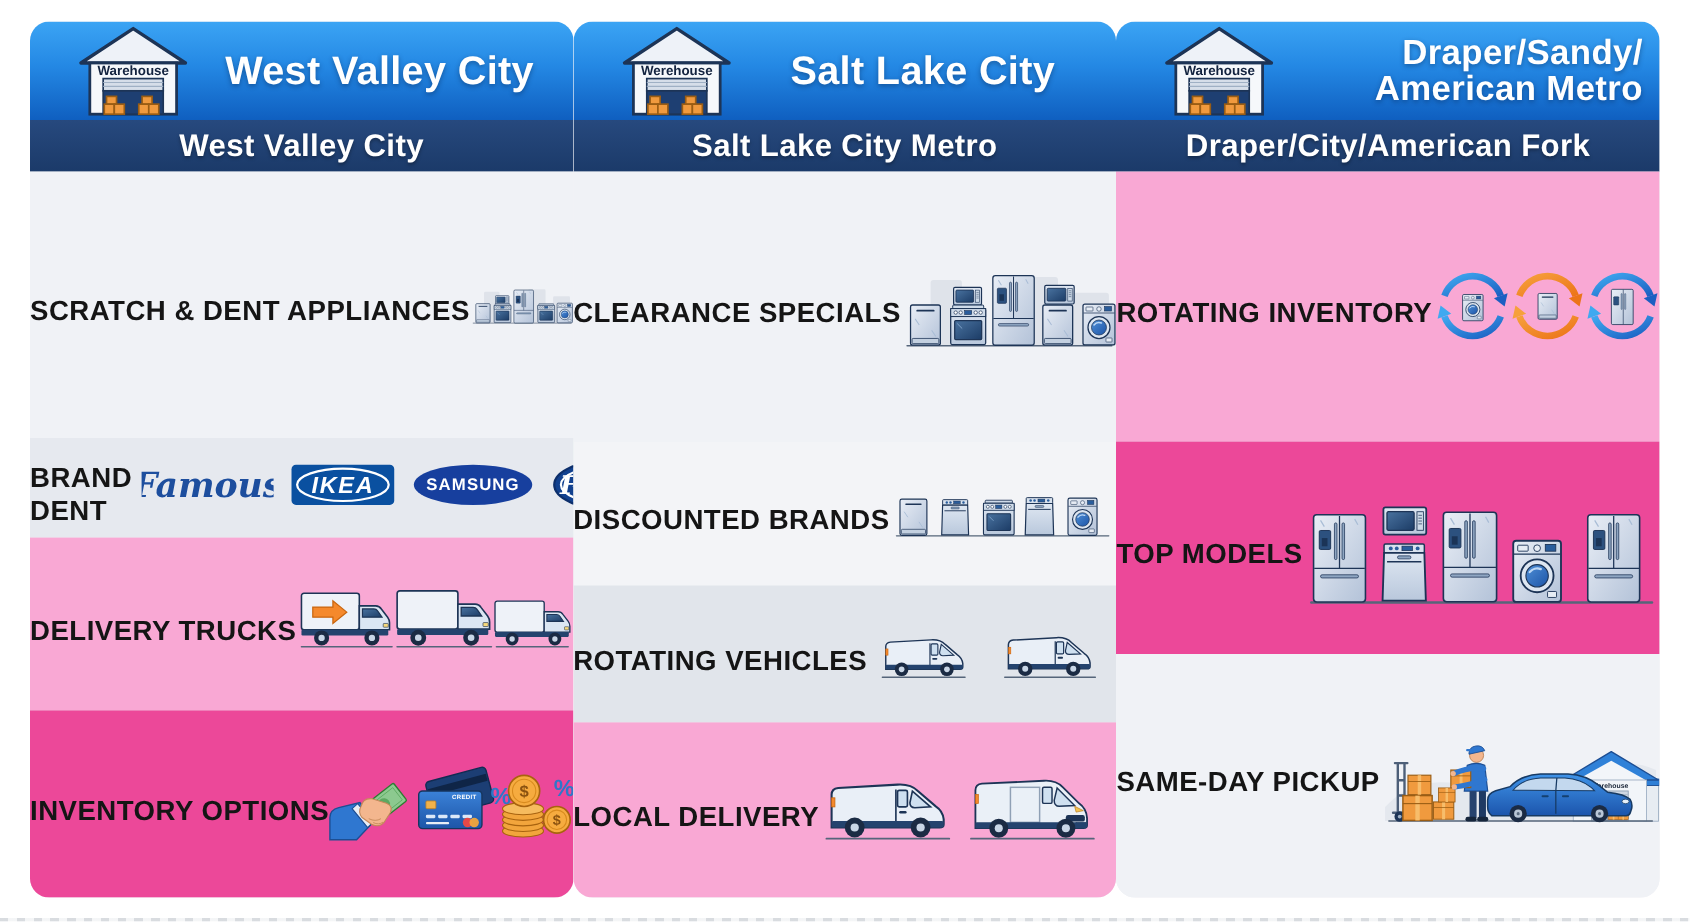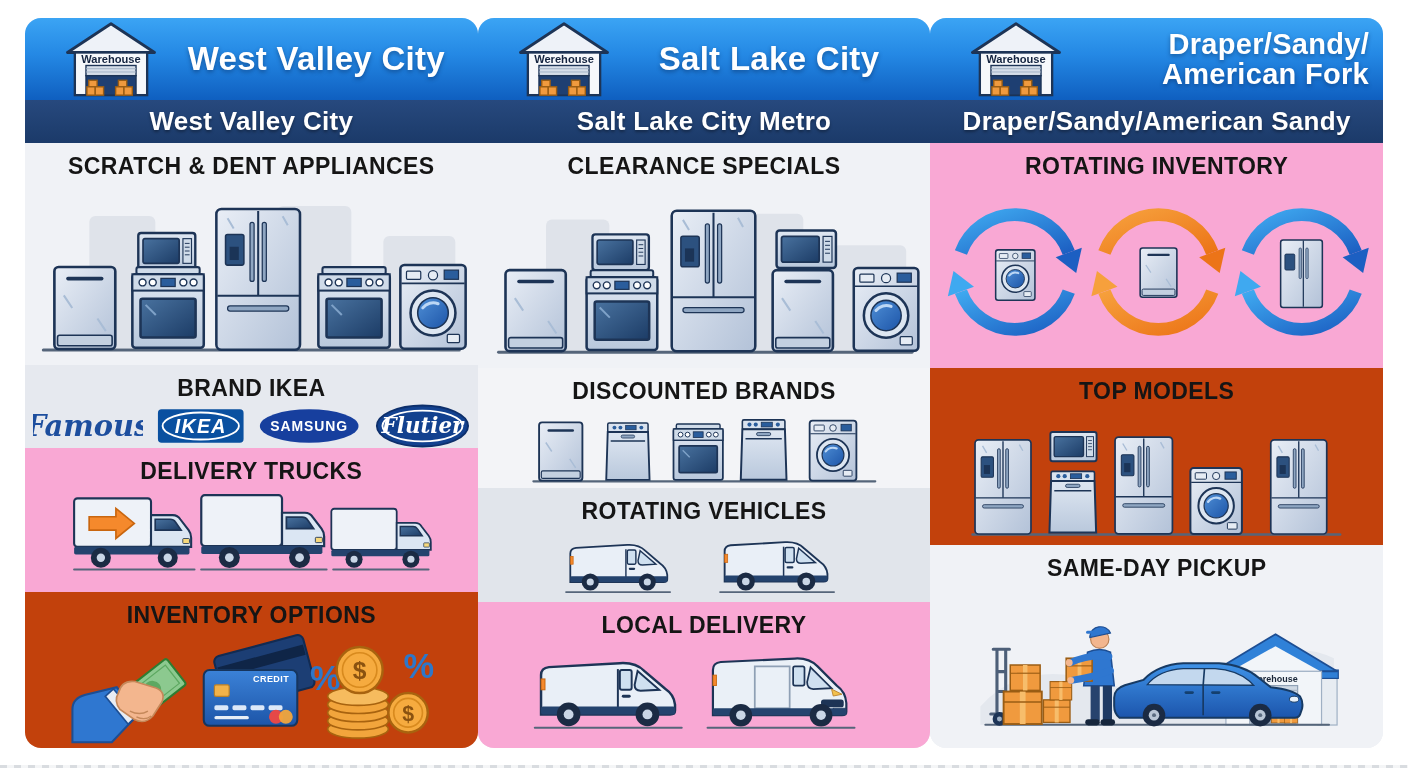--- a/index.html
+++ b/index.html
@@ -7,25 +7,25 @@
 body{width:1408px;height:768px;background:#ffffff;font-family:"Liberation Sans",sans-serif;overflow:hidden;position:relative}
 .board{display:flex;padding:18px 25px 0 25px}
 .card{flex:1;height:730px;border-radius:16px;overflow:hidden;display:flex;flex-direction:column;background:#eef0f4}
 .card-header{height:82px;flex:0 0 82px;background:linear-gradient(180deg,#3ba4f4 0%,#2488e4 45%,#0f5fc0 100%);display:flex;align-items:center;padding:0 14px 0 36px;gap:8px}
 .wh-icon{width:100px;height:76px;flex:0 0 100px}
 .wh-icon svg{width:100%;height:100%;display:block}
 .htitle{flex:1;text-align:center;color:#fff;font-weight:700;font-size:33px;line-height:1.05;margin:0;text-shadow:0 2px 4px rgba(6,36,80,.45);letter-spacing:.3px}
 .htitle.two-line{font-size:29px;text-align:right;padding-left:26px}
 .htitle span{display:block}
 .band{height:43px;flex:0 0 43px;background:linear-gradient(180deg,#27497e,#1b3a69);display:flex;align-items:center;justify-content:center;color:#fff;font-weight:700;font-size:26px;text-shadow:0 2px 3px rgba(0,0,0,.35);letter-spacing:.3px}
-.section{display:flex;flex-direction:column;align-items:center;overflow:hidden}
+.section{display:flex;flex-direction:row;align-items:center;overflow:hidden}
 .stitle{margin:10px 0 0;font-weight:700;font-size:23px;color:#151515;letter-spacing:.4px}
 .illus{flex:1;width:100%;display:block;min-height:0}
 .sh-a{background:#f0f2f6}.sh-b{background:#e6e9ef}.sh-c{background:#f9a8d4}
-.sh-d{background:#c2410c}.sh-e{background:#f3f4f7}.sh-f{background:#e1e5eb}
+.sh-d{background:#ec4899}.sh-e{background:#f3f4f7}.sh-f{background:#e1e5eb}
 .c1-s1{height:222px}.c1-s2{height:83px}.c1-s3{height:144px}.c1-s4{height:156px}
 .c2-s1{height:225px}.c2-s2{height:120px}.c2-s3{height:114px}.c2-s4{height:146px}
 .c3-s1{height:225px}.c3-s2{height:177px}.c3-s3{height:203px}
 .brands-row{flex:1;display:flex;align-items:center;justify-content:space-between;gap:14px;width:100%;padding:0 8px 6px}
 .brand{display:block}
 .wh-label{font:700 12px "Liberation Sans",sans-serif;fill:#13233f;text-anchor:middle}
 .script-text{font:italic 700 31px "DejaVu Serif",serif;fill:#1d4e9e;text-anchor:middle}
 .ikea-text{font:italic 700 21px "Liberation Sans",sans-serif;fill:#ffffff;text-anchor:middle;letter-spacing:1.5px}
 .samsung-text{font:700 15px "Liberation Sans",sans-serif;fill:#ffffff;text-anchor:middle;letter-spacing:1px}
 .flutier-text{font:italic 700 23px "DejaVu Serif",serif;fill:#ffffff;text-anchor:middle}
@@ -307,21 +307,21 @@
         <use href="#ap-dw" transform="translate(22,86) scale(1.05)"></use>
         <use href="#ap-mw" transform="translate(106,52) scale(0.95)"></use>
         <use href="#ap-range" transform="translate(100,80) scale(1.02)"></use>
         <use href="#ap-fr" transform="translate(184,28) scale(1.02)"></use>
         <use href="#ap-range" transform="translate(286,80) scale(1.02)"></use>
         <use href="#ap-wf" transform="translate(368,84) scale(1.02)"></use>
       </svg>
     </div>
 
     <div class="section sh-b c1-s2">
-      <h2 class="stitle">BRAND IKEA</h2>
+      <h2 class="stitle">BRAND DENT</h2>
       <div class="brands-row">
         <svg class="brand" width="118" height="44" viewBox="0 0 118 44">
           <text x="59" y="33" class="script-text">Famous</text>
         </svg>
         <svg class="brand" width="94" height="44" viewBox="0 0 94 44">
           <rect x="1" y="4" width="92" height="36" rx="4" fill="#0a50a0"></rect>
           <ellipse cx="47" cy="22" rx="41" ry="14.5" fill="none" stroke="#ffffff" stroke-width="2"></ellipse>
           <text x="47" y="29" class="ikea-text">IKEA</text>
         </svg>
         <svg class="brand" width="110" height="40" viewBox="0 0 110 40">
@@ -469,25 +469,25 @@
   <section class="card">
     <header class="card-header">
       <span class="wh-icon">
         <svg viewBox="0 0 100 82">
           <use href="#wh1"></use>
           <text x="50" y="45" class="wh-label">Warehouse</text>
         </svg>
       </span>
       <h1 class="htitle two-line">
         <span>Draper/Sandy/</span>
-        <span>American Fork</span>
+        <span>American Metro</span>
       </h1>
     </header>
     <div class="band">
-      <span>Draper/Sandy/American Sandy</span>
+      <span>Draper/City/American Fork</span>
     </div>
 
     <div class="section sh-c c3-s1">
       <h2 class="stitle">ROTATING INVENTORY</h2>
       <svg class="illus" viewBox="0 0 440 190">
         <g transform="translate(2,18)">
           <use href="#cycle-b"></use>
           <use href="#ap-wf" transform="translate(55,52) scale(0.62)"></use>
         </g>
         <g transform="translate(147,18)">

